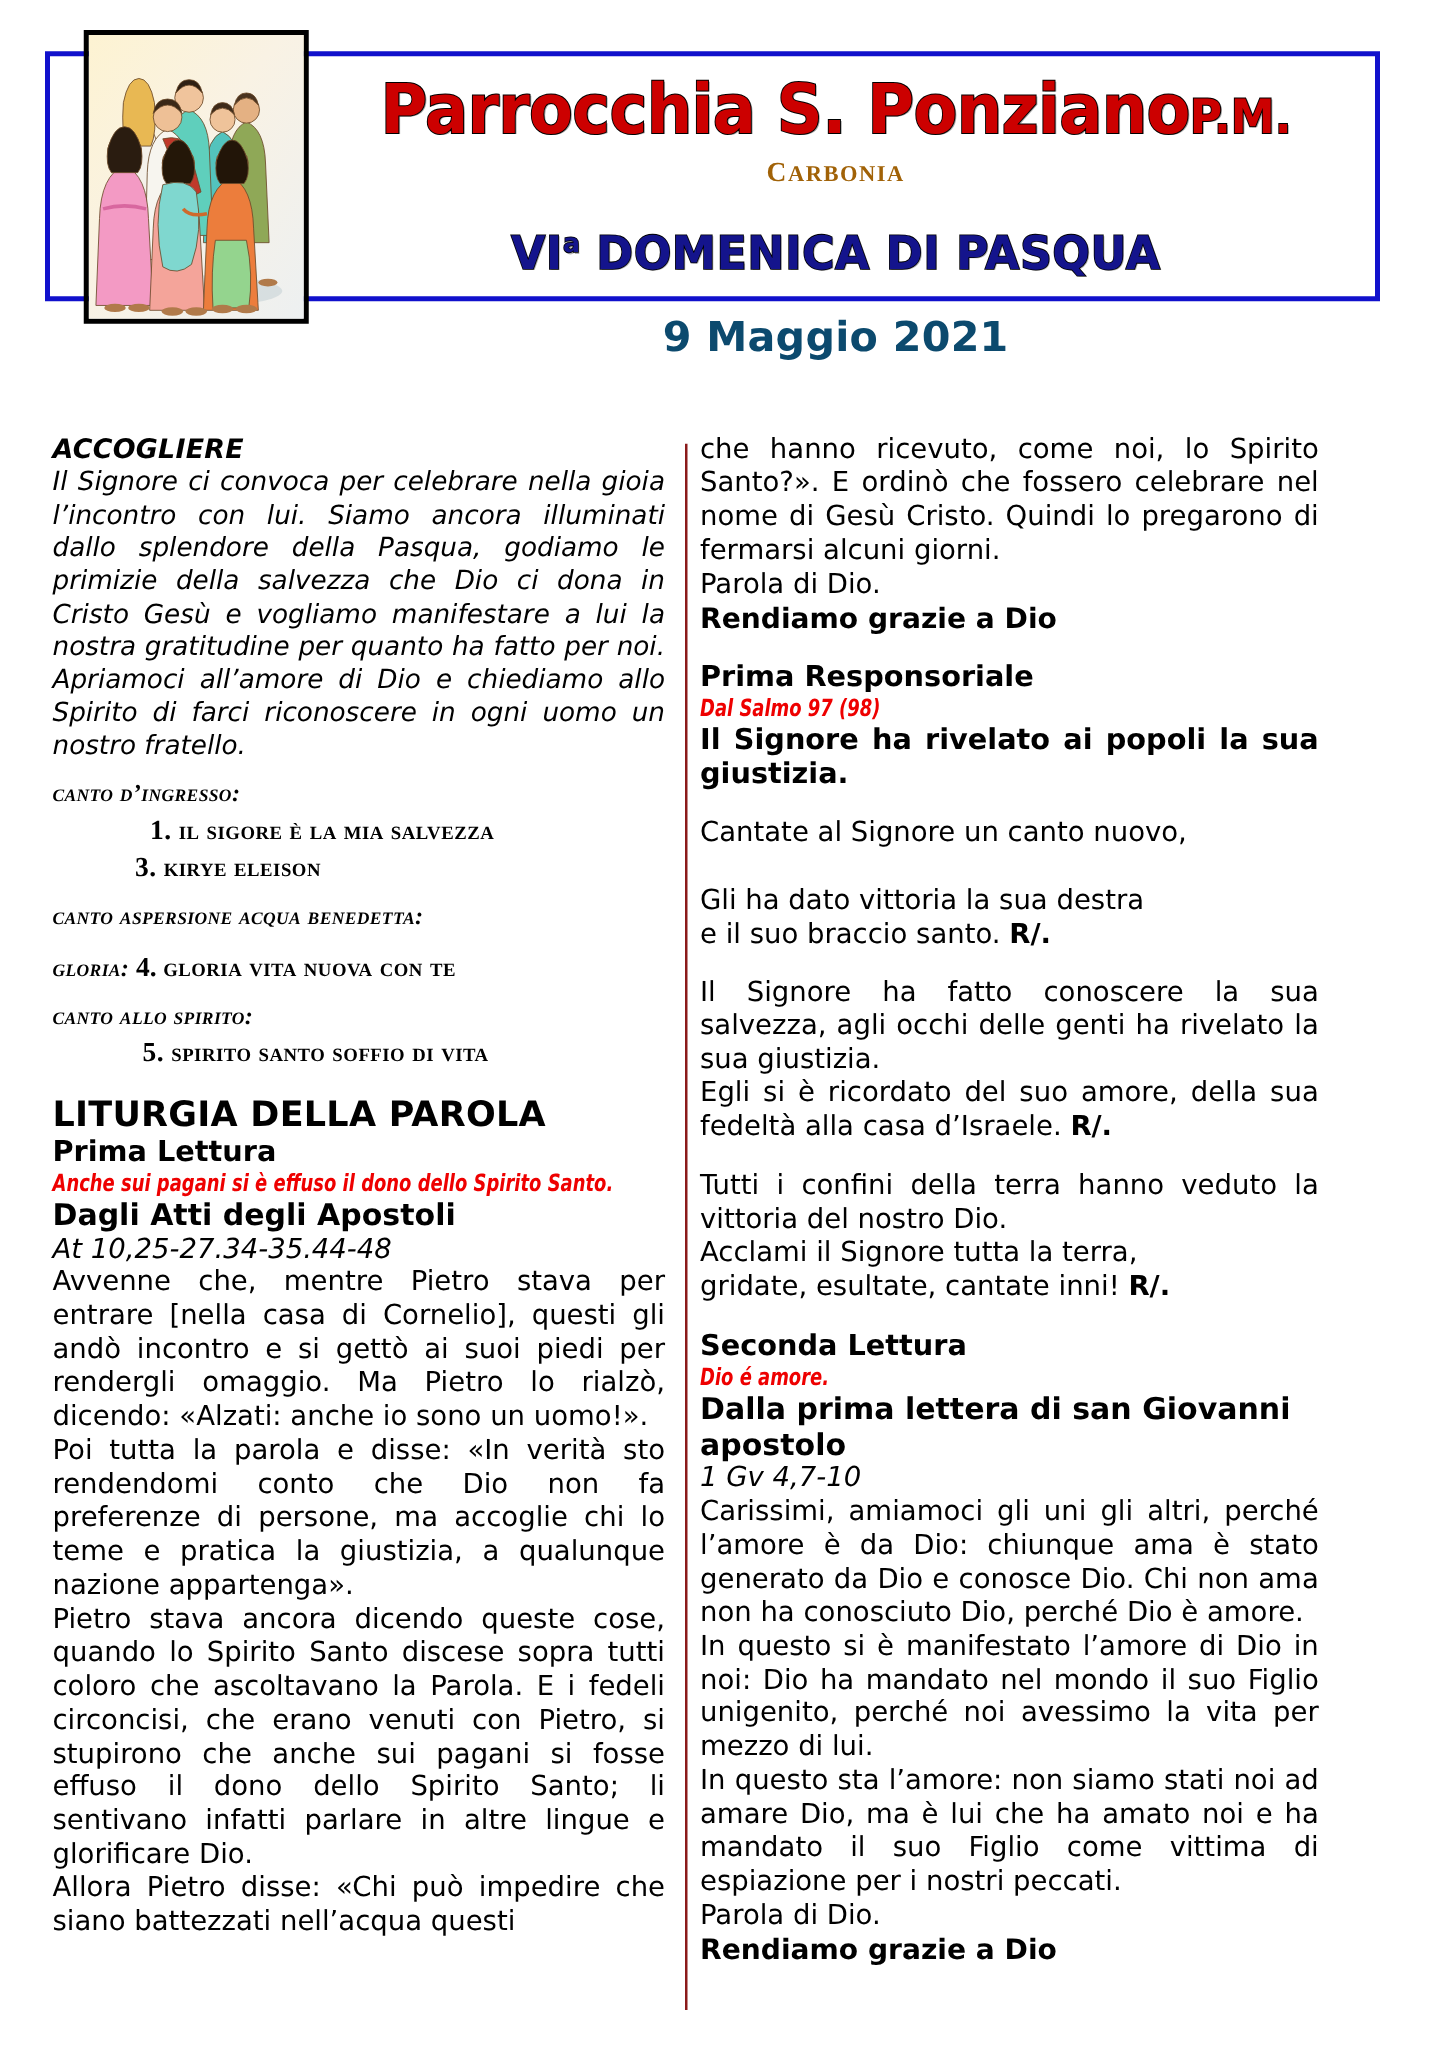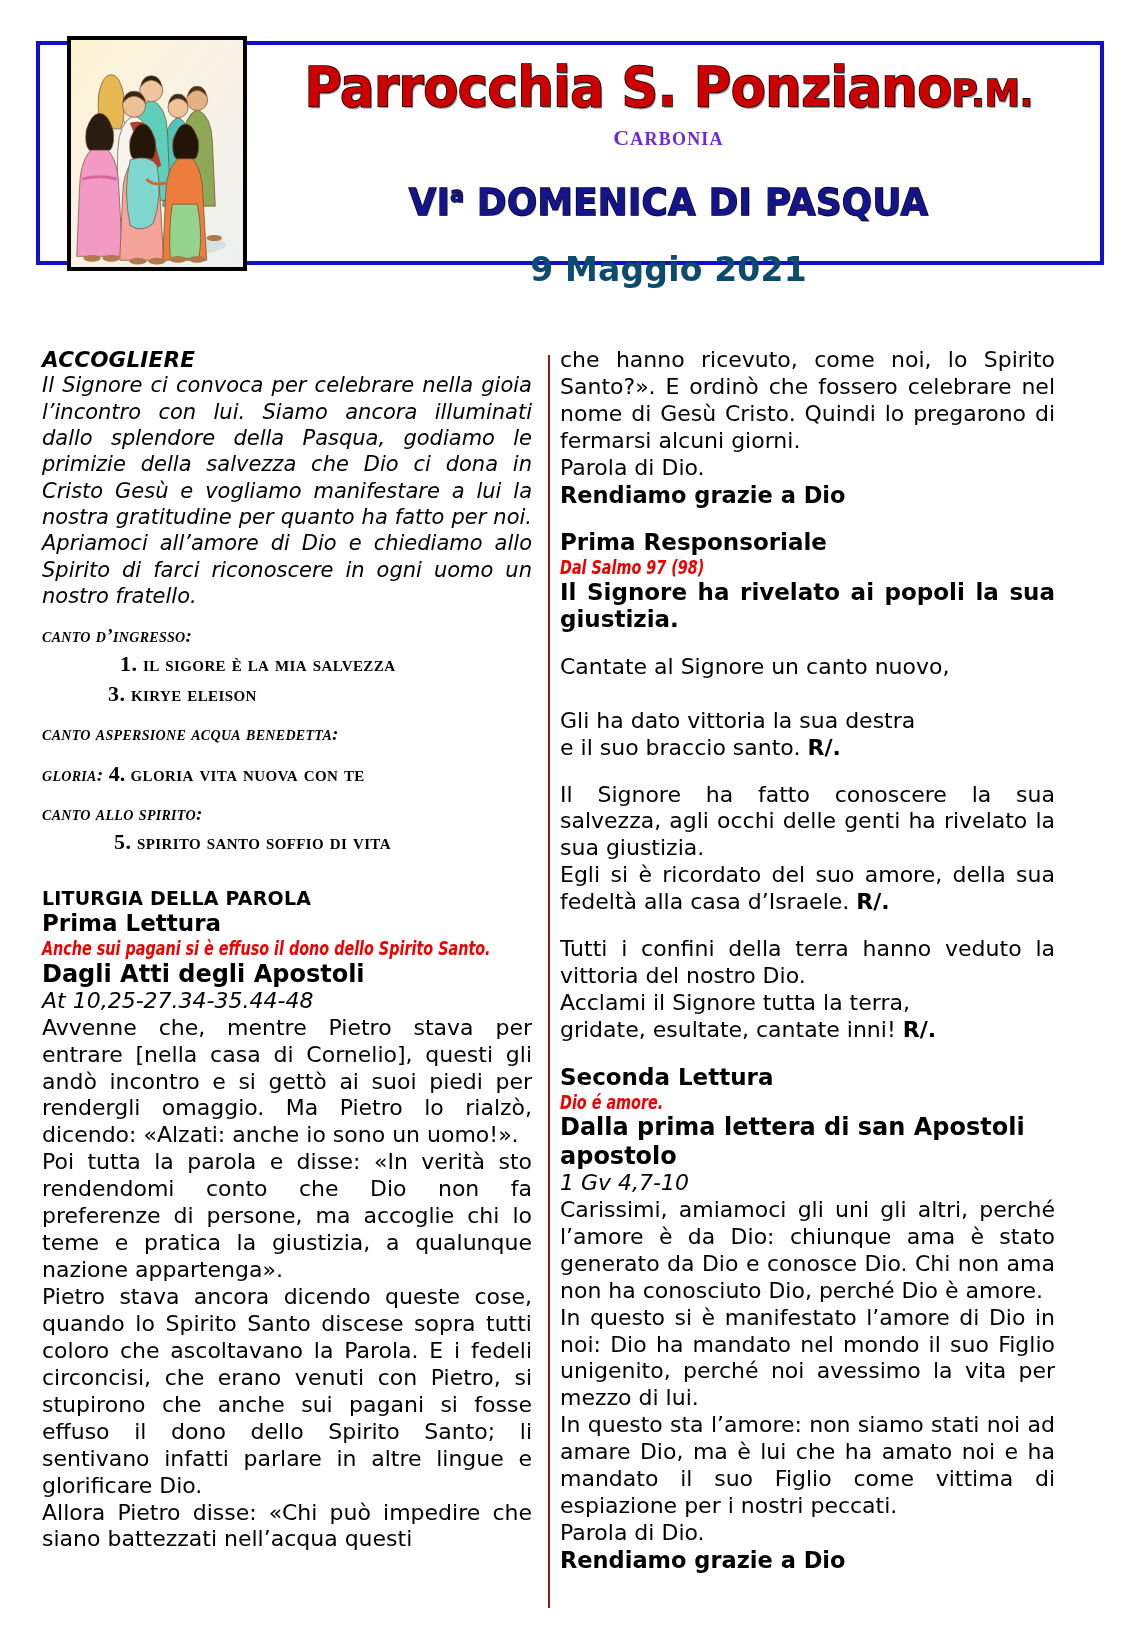--- a/index.html
+++ b/index.html
@@ -22,21 +22,21 @@
     position: relative;
     box-sizing: border-box;
   }
 
   
   .header-box {
     position: absolute;
     left: 36px;
     top: 41px;
     width: 1068px;
-    height: 224px;
+    height: 200px;
     border: 4px solid #1111cc;
     background: #ffffff;
     box-sizing: border-box;
     display: flex;
     flex-direction: row;
     align-items: stretch;
   }
   .header-img-wrap {
     width: 215px;
     flex: 0 0 215px;
@@ -85,21 +85,21 @@
     letter-spacing: 0px;
   }
   .city {
     margin-top: 2px;
     font-family: "Liberation Serif", serif;
     font-weight: bold;
     font-size: 25px;
     letter-spacing: 1.2px;
     font-variant: small-caps;
     text-transform: lowercase;
-    color: #6d28d9;
+    color: #a16207;
   }
   .city::first-letter { font-size: 31px; }
   .sunday-title {
     margin-top: 28px;
     font-family: "DejaVu Sans", sans-serif;
     font-weight: bold;
     font-size: 37px;
     letter-spacing: 0.4px;
     color: #14148c;
     -webkit-text-stroke: 1.3px #000000;
@@ -205,24 +205,23 @@
   .canto-inline .body {
     font-variant: small-caps;
     text-transform: lowercase;
     letter-spacing: 0.4px;
   }
   .canto-inline .num { font-size: 22px; }
 
   .section-head {
     font-family: "DejaVu Sans", sans-serif;
     font-weight: bold;
-    font-size: 19px;
+    font-size: 28px;
     letter-spacing: 0.2px;
     line-height: 1.2;
-    margin-top: 12px;
   }
   .sub-head {
     font-family: "DejaVu Sans", sans-serif;
     font-weight: bold;
     font-size: 23px;
     line-height: 1.2;
   }
   .red-note {
     font-family: "DejaVu Sans Condensed", "DejaVu Sans", sans-serif;
     font-style: italic;
@@ -432,21 +431,21 @@
       <p class="psalm-stanza just">
         <span>Tutti i confini della terra hanno veduto la vittoria del nostro Dio.</span><br>
         <span>Acclami il Signore tutta la terra,</span><br>
         <span>gridate, esultate, cantate inni!</span>
         <b>R/.</b>
       </p>
 
       <div class="sp-m"></div>
       <p class="sub-head">Seconda Lettura</p>
       <p class="red-note">Dio é amore.</p>
-      <p class="book-head">Dalla prima lettera di san Apostoli apostolo</p>
+      <p class="book-head">Dalla prima lettera di san Giovanni apostolo</p>
       <p class="ref">1 Gv 4,7-10</p>
       <p class="body-text">Carissimi, amiamoci gli uni gli altri, perché l’amore è da Dio: chiunque ama è stato generato da Dio e conosce Dio. Chi non ama non ha conosciuto Dio, perché Dio è amore.</p>
       <p class="body-text">In questo si è manifestato l’amore di Dio in noi: Dio ha mandato nel mondo il suo Figlio unigenito, perché noi avessimo la vita per mezzo di lui.</p>
       <p class="body-text">In questo sta l’amore: non siamo stati noi ad amare Dio, ma è lui che ha amato noi e ha mandato il suo Figlio come vittima di espiazione per i nostri peccati.</p>
       <p class="body-text nojust">Parola di Dio.</p>
       <p class="bold-resp">Rendiamo grazie a Dio</p>
     </div>
 
   </div>
 </div>

